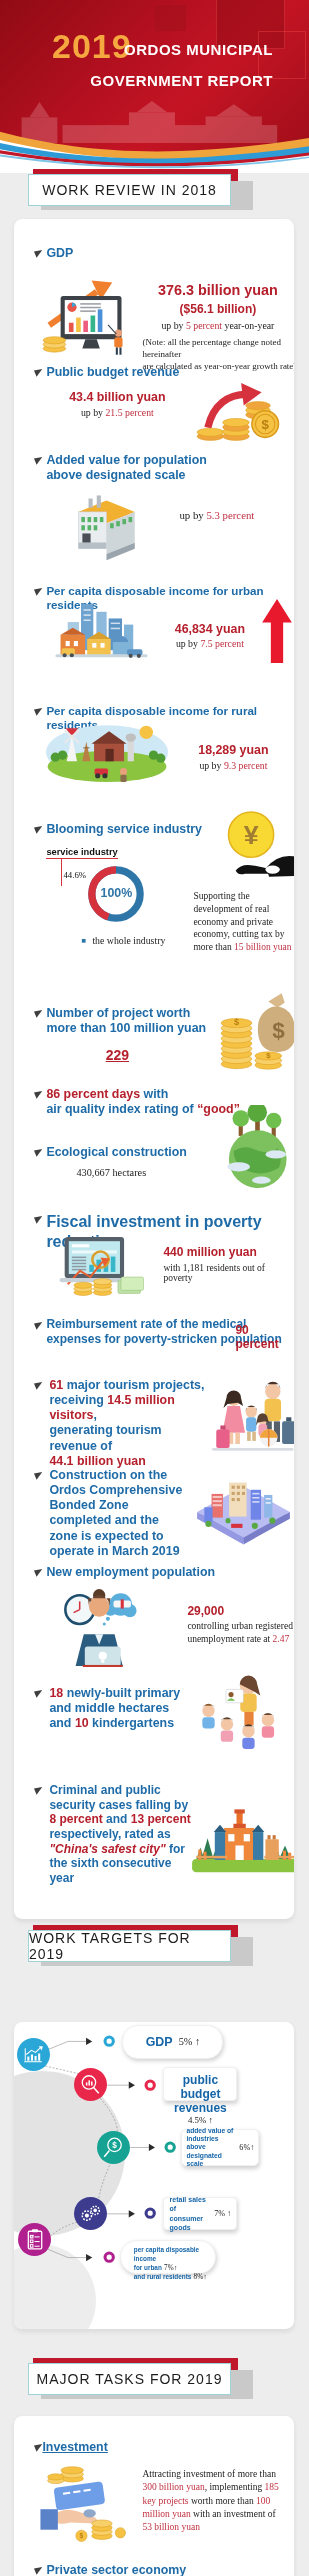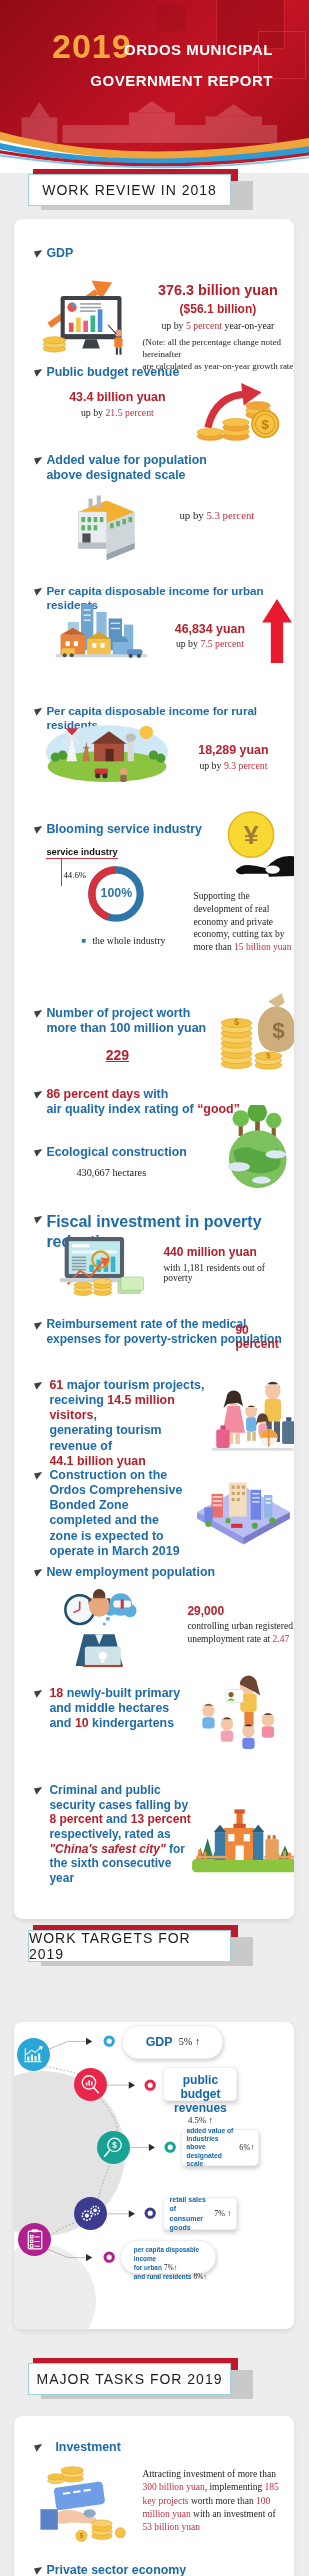--- a/index.html
+++ b/index.html
@@ -792,21 +792,21 @@
       </div>
   </div>
 
   <div class="card" style="top:2416px;height:1200px;">
 
     <span class="flag" style="left:19.6px;top:28px;">
         <svg width="9.3" height="9.3" viewBox="0 0 18 18">
           <polygon points="0,3 16,0 5,15" fill="#3f3f3f"></polygon>
         </svg>
       </span>
-    <div class="h" style="left:41px;top:24px;">Investment</div>
+    <div class="h" style="left:28px;top:24px;text-decoration:underline;">Investment</div>
     <div class="abs" style="left:26px;top:44px;">
       <svg width="88" height="82" viewBox="0 0 170 160">
         <g stroke="#d99a1a">
             <ellipse cx="62" cy="36" rx="22" ry="7" fill="#f6c244"></ellipse>
             <ellipse cx="62" cy="28" rx="22" ry="7" fill="#f8d06a"></ellipse>
             <ellipse cx="62" cy="20" rx="22" ry="7" fill="#f6c244"></ellipse>
             <ellipse cx="30" cy="40" rx="16" ry="6" fill="#f8d06a"></ellipse>
             <ellipse cx="30" cy="33" rx="16" ry="6" fill="#f6c244"></ellipse>
           </g>
         <rect x="28" y="48" width="96" height="44" rx="8" fill="#6f9ee8" transform="rotate(-8 76 70)"></rect>

